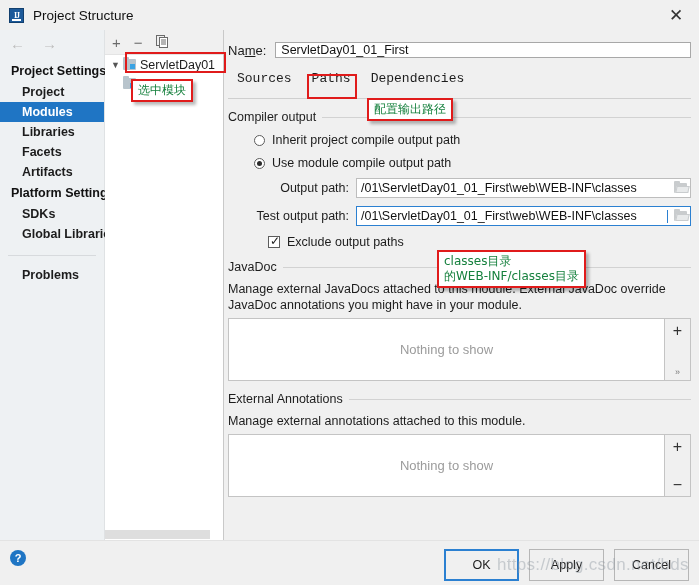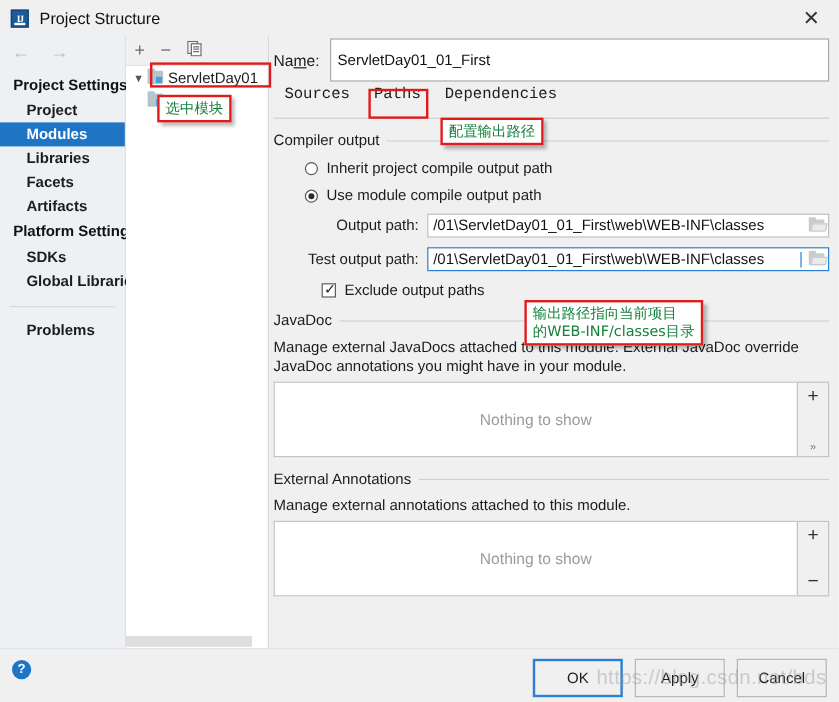--- a/index.html
+++ b/index.html
@@ -92,21 +92,21 @@
 
   
   #content {
     flex:1; background:#f0f0f0; position:relative; overflow:hidden;
     padding:0 8px 0 4px;
   }
   #name-row { display:flex; align-items:center; height:32px; padding-top:8px; }
   #name-label { font-size:13px; margin-left:0px; margin-right:9px; }
   #name-label u { text-decoration:underline; }
   #name-input {
-    flex:1; height:36px; border:1px solid #a8a8a8; background:#fff;
+    flex:1; height:16px; border:1px solid #a8a8a8; background:#fff;
     font-family:"Liberation Sans", sans-serif; font-size:12.5px;
     padding:0 5px; color:#111; outline:none;
   }
 
   #tabs { display:flex; height:30px; gap:2px; margin-top:6px;font-family:Liberation Mono, monospace; }
   .tab {
     padding:3px 9px 5px 9px; font-size:13px; color:#1c1c1c; position:relative;
   }
   .tab.active { }
   #tab-underline { height:1px; background:#cfcfcf; margin:0 0 0 0; }
@@ -374,17 +374,17 @@
 
 <div class="red-box" style="left:125px; top:52px; width:101px; height:21px;"></div>
 
 <div class="callout" style="left:131px; top:79px;">选中模块</div>
 
 <div class="red-box" style="left:307px; top:74px; width:50px; height:25px;"></div>
 
 <div class="callout" style="left:367px; top:98px;">配置输出路径</div>
 
 <div class="callout" style="left:437px; top:250px;">
-  <span>输出路径指向当前项目</span><br>
+  <span>classes目录</span><br>
   <span>的WEB-INF/classes目录</span>
 </div>
 
 <div id="watermark">https://blog.csdn.net/bds</div>
 
 </body></html>

